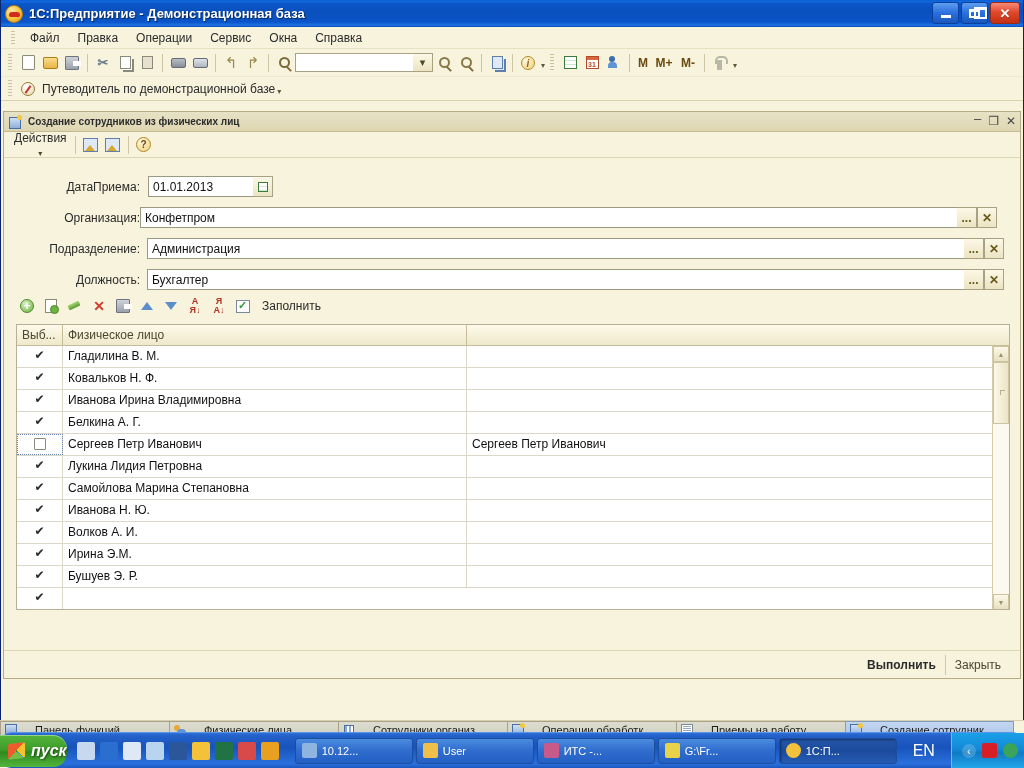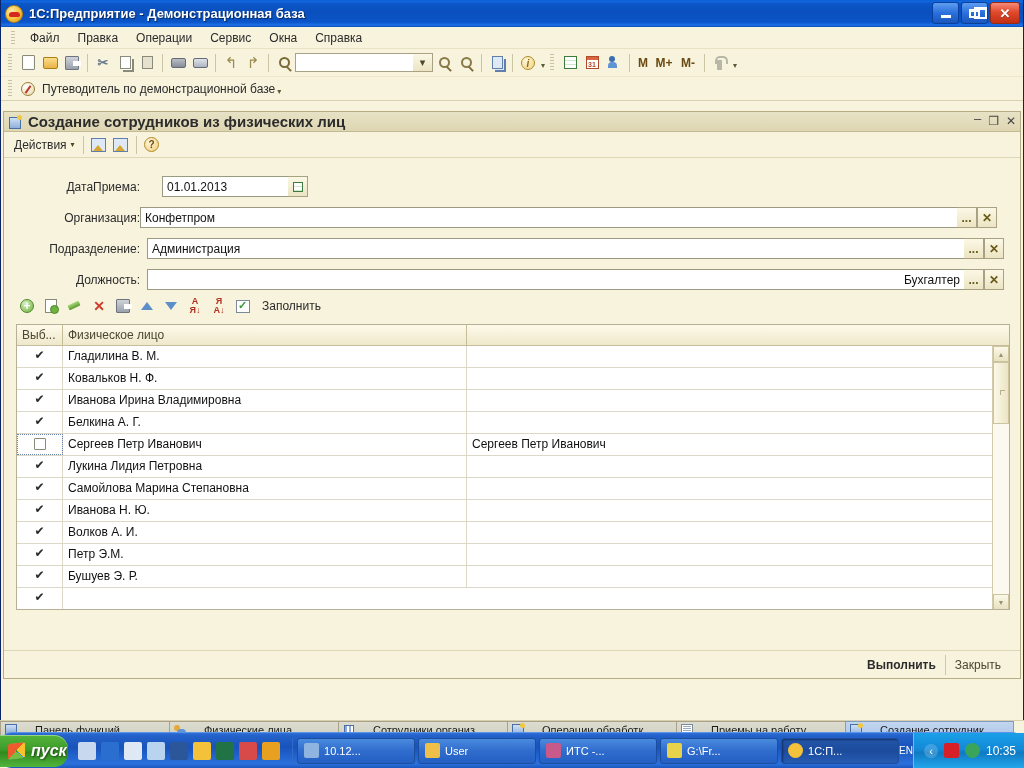--- a/index.html
+++ b/index.html
@@ -154,32 +154,32 @@
     background: linear-gradient(to bottom,#e8e2c6,#ded6b2);
     border-bottom: 1px solid #c3ba92;
     display: flex; align-items: center;
     padding: 0 2px 0 5px;
     position: relative;
     flex: 0 0 auto;
   }
   #mdi-title .mdi-ico { width: 13px; height: 13px; margin-right: 6px; position: relative; flex:0 0 auto;}
   #mdi-title .mdi-ico::before{content:"";position:absolute;left:0;top:2px;width:10px;height:10px;border:1px solid #4a6fa5;background:linear-gradient(to bottom,#cfe0f5,#8fb0da);}
   #mdi-title .mdi-ico::after{content:"";position:absolute;right:0;top:0;width:5px;height:5px;border-radius:50%;background:#f2c83c;}
-  #mdi-title .mdi-caption { font-weight: bold; font-size: 15px; color: #2b2b2b; white-space: nowrap;}
+  #mdi-title .mdi-caption { font-weight: bold; font-size: 10px; color: #2b2b2b; white-space: nowrap;}
   #mdi-btns { position: absolute; right: 4px; top: 1px; display: flex; gap: 7px; align-items:center;}
   .mdi-b { font-size: 12px; color: #444; line-height: 16px; cursor: default; }
   .mdi-b.minus { font-size: 13px; position: relative; top: -2px; }
 
   #mdi-toolbar {
     height: 26px; background: #f7f3dd;
     display: flex; align-items: center; padding-left: 6px;
     border-bottom: 1px solid #ddd6b4;
     flex: 0 0 auto;
   }
-  .act-btn { font-size: 12px; color:#2b2b2b; padding: 2px 4px 2px 4px; display:flex; align-items:center; gap:4px;}
+  .act-btn { font-size: 12px; color:#2b2b2b; padding: 2px 4px 2px 4px; display:flex; align-items:center; gap:4px;flex-direction:column;}
   .ic-import{width:15px;height:14px;background:#dfe8f5;border:1px solid #5f7fae;position:relative;}
   .ic-import::after{content:"";position:absolute;left:1px;bottom:0;width:0;height:0;border-left:5px solid transparent;border-right:5px solid transparent;border-bottom:6px solid #d8a62e;}
   .ic-help{width:15px;height:15px;border-radius:50%;background:radial-gradient(circle at 35% 30%,#fff6da,#f2cf7a);border:1px solid #b08a28;color:#6b4a12;font-size:10px;font-weight:bold;text-align:center;line-height:14px;}
 
   
   #form-area { flex: 1 1 auto; position: relative; background: #f7f3dd; }
 
   .form-row { display: flex; align-items: center; position: absolute; }
   .fld-label { font-size: 12px; color: #2b2b2b; text-align: right; }
   .fld-input {
@@ -359,21 +359,21 @@
   .task.active { background: linear-gradient(to bottom,#2355a8,#1c4b9c 50%,#265cb4); box-shadow: inset 1px 1px 2px rgba(0,0,0,.4);}
   .task .ti { width: 15px; height: 15px; flex: 0 0 auto; border-radius: 2px; }
   #tray {
     display: flex; align-items: center; gap: 6px;
     height: 36px; padding: 0 8px 0 10px;
     background: linear-gradient(to bottom,#19a0e8 0%,#1389d6 45%,#0f7ac4 55%,#25a9ec 100%);
     border-left: 1px solid #5fc4f2;
     color: #fff; font-size: 12px;
   }
   #tray .chev { color:#fff; font-size: 11px; background: rgba(255,255,255,.18); border-radius: 50%; width:14px;height:14px;display:flex;align-items:center;justify-content:center;}
-  #lang { color:#fff; font-size: 10px; padding: 0 0; }
+  #lang { color:#fff; font-size: 16px; padding: 0 16px; }
   .tray-ic { width: 15px; height: 15px; border-radius: 2px; }
 </style>
 </head>
 <body>
 
 <div id="app-window">
 
   <div id="titlebar">
     <div class="tb-icon"></div>
     <div class="tb-title">1С:Предприятие - Демонстрационная база</div>
@@ -523,21 +523,21 @@
     <div class="tsep"></div>
     <div class="tbtn">
         <span class="ic-help">?</span>
       </div>
   </div>
 
   <div id="form-area">
 
     <div class="form-row" style="left:0;top:18px;width:1006px;">
       <div class="fld-label" style="width:136px;">ДатаПриема:</div>
-      <input class="fld-input" style="width: 126px; margin-left: 22px; border-right: none;" value="01.01.2013">
+      <input class="fld-input" style="width: 105px; margin-left: 8px; border-right: none;" value="01.01.2013">
       <div class="fld-btn">
           <span class="ic-grid" style="width:10px;height:10px"></span>
         </div>
     </div>
 
     <div class="form-row" style="left:0;top:49px;width:1006px;">
       <div class="fld-label" style="width:136px;">Организация:</div>
       <input class="fld-input" style="width: 817px; border-right: none;" value="Конфетпром">
       <div class="fld-btn sel">...</div>
       <div class="fld-btn sel" style="border-left:1px solid #a9a184">✕</div>
@@ -545,21 +545,21 @@
 
     <div class="form-row" style="left:0;top:80px;width:1006px;">
       <div class="fld-label" style="width:136px;">Подразделение:</div>
       <input class="fld-input" style="width: 817px; margin-left: 7px; border-right: none;" value="Администрация">
       <div class="fld-btn sel">...</div>
       <div class="fld-btn sel" style="border-left:1px solid #a9a184">✕</div>
     </div>
 
     <div class="form-row" style="left:0;top:111px;width:1006px;">
       <div class="fld-label" style="width:136px;">Должность:</div>
-      <input class="fld-input" style="width: 817px; margin-left: 7px; border-right: none; text-align: right;" value="Бухгалтер">
+      <input class="fld-input" style="width: 817px; margin-left: 7px; border-right: none;" value="Бухгалтер">
       <div class="fld-btn sel">...</div>
       <div class="fld-btn sel" style="border-left:1px solid #a9a184">✕</div>
     </div>
 
     <div id="tbl-toolbar">
       <div class="tt">
           <span class="ic-plus">+</span>
         </div>
       <div class="tt">
           <span class="ic-copydoc" style="position:relative"></span>
@@ -639,21 +639,21 @@
               <div class="gc c1">Иванова Н. Ю.</div>
               <div class="gc c2"></div>
             </div>
             <div class="grow">
               <div class="gc c0"><span class="chk-mark">✔</span></div>
               <div class="gc c1">Волков А. И.</div>
               <div class="gc c2"></div>
             </div>
             <div class="grow">
               <div class="gc c0"><span class="chk-mark">✔</span></div>
-              <div class="gc c1">Петр Э.М.</div>
+              <div class="gc c1">Ирина Э.М.</div>
               <div class="gc c2"></div>
             </div>
             <div class="grow">
               <div class="gc c0"><span class="chk-mark">✔</span></div>
               <div class="gc c1">Бушуев Э. Р.</div>
               <div class="gc c2"></div>
             </div>
             <div class="grow">
               <div class="gc c0"><span class="chk-mark">✔</span></div>
               <div class="gc c2"></div>

